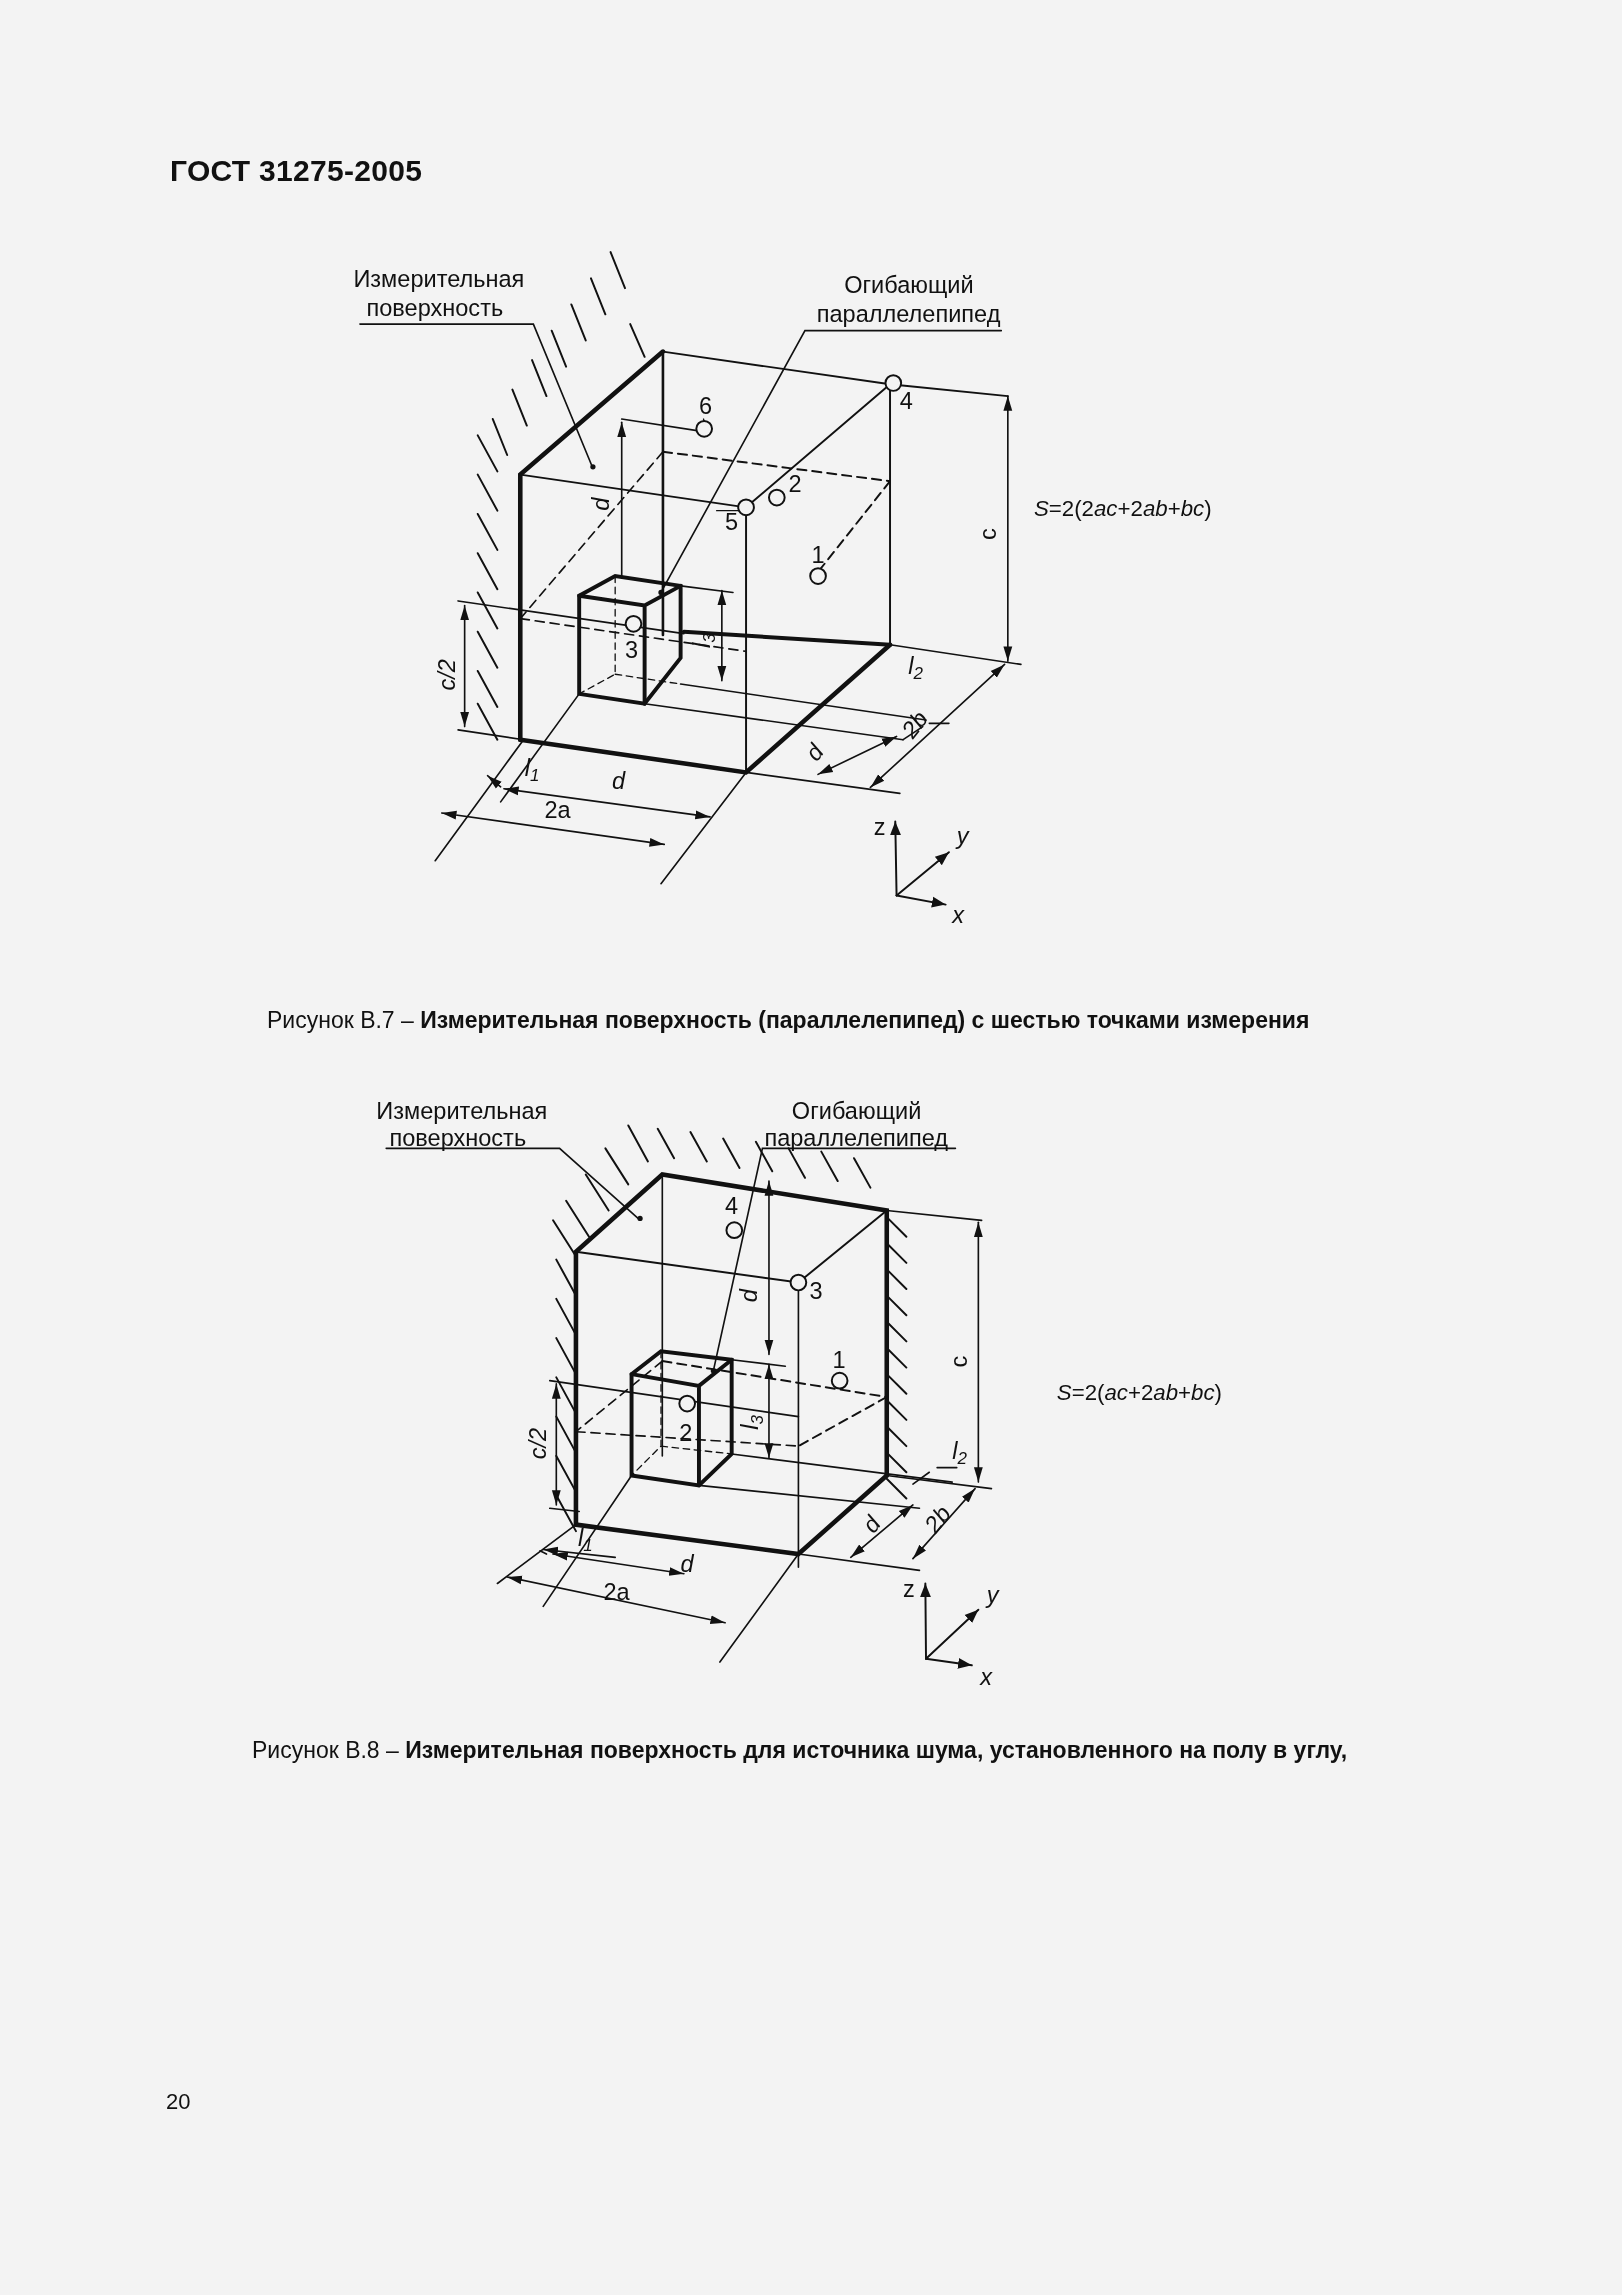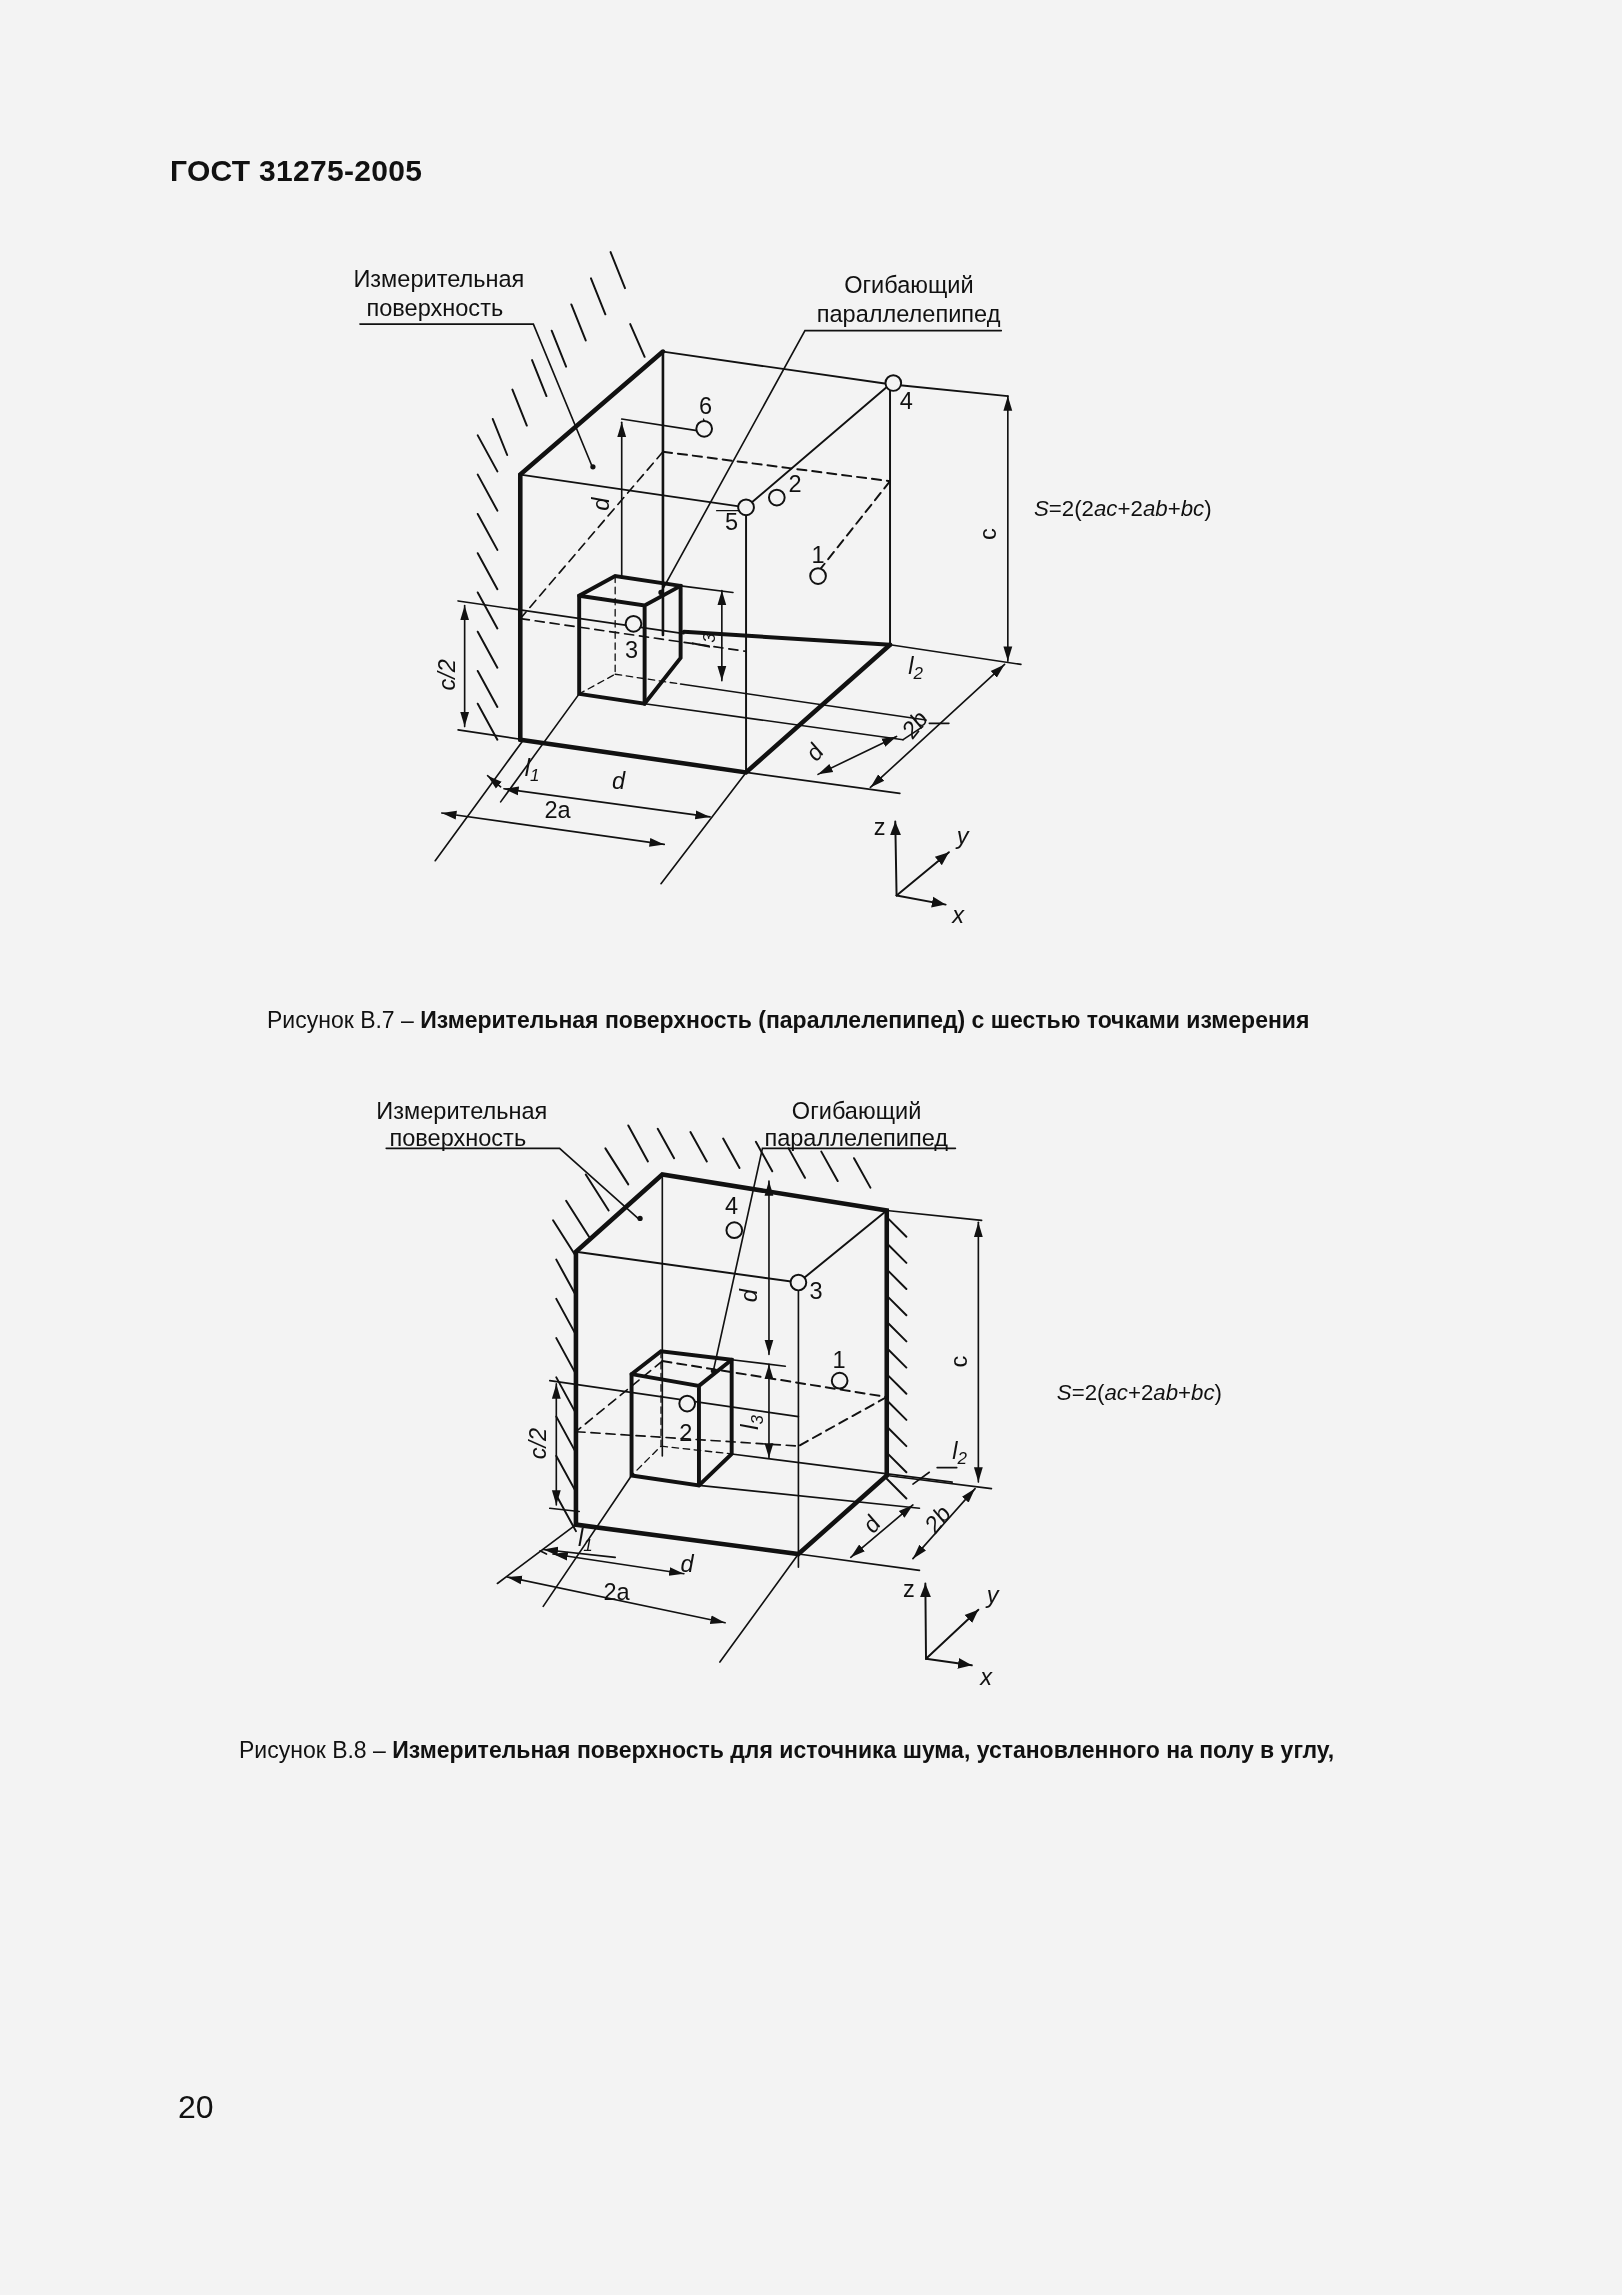--- a/index.html
+++ b/index.html
@@ -16,21 +16,21 @@
     font-weight: bold; font-size: 30px; letter-spacing: 0.3px; text-align: right;
   }
   .figure { position: absolute; left: 0; top: 0; }
   .caption {
     position: absolute; font-size: 23px; line-height: 29px; margin-top: 40px;
   }
   .caption .lead { font-weight: normal; }
   .caption .title { font-weight: bold; }
   .caption .line2 { font-weight: bold; display: block; }
   .page-number {
-    position: absolute; left: 178px; top: 2089px; font-size: 32px;
+    position: absolute; left: 166px; top: 2089px; font-size: 22px;
   }
   svg text { font-family: "Liberation Sans", sans-serif; fill: #111; }
   .lbl { font-size: 36px; }
   .it { font-style: italic; }
   .formula { font-size: 34px; }
 </style>
 </head>
 <body>
 
 <div class="header">ГОСТ 31275-2005</div>
@@ -246,18 +246,18 @@
   <text class="lbl it" x="1335" y="2345" transform="rotate(-52 1335 2345)">d</text>
   <text class="lbl it" x="883" y="2362"><tspan>l</tspan><tspan font-size="26" dy="8">1</tspan></text>
   <text class="lbl it" x="1040" y="2402">d</text>
   <text class="lbl" x="922" y="2445">2a</text>
   <text class="lbl" x="1380" y="2440">z</text>
   <text class="lbl it" x="1508" y="2450">y</text>
   <text class="lbl it" x="1498" y="2575">x</text>
   <text class="formula" x="1615" y="2140"><tspan class="it">S</tspan><tspan>=2(</tspan><tspan class="it">ac</tspan><tspan>+2</tspan><tspan class="it">ab</tspan><tspan>+</tspan><tspan class="it">bc</tspan><tspan>)</tspan></text>
 </svg>
 
-<div class="caption" style="left:239px; top:1696px;">
+<div class="caption" style="left:252px; top:1696px;">
   <span class="lead">Рисунок В.8 – </span><span class="title">Измерительная поверхность для источника шума, установленного на полу в углу,</span>
 </div>
 
 <div class="page-number">20</div>
 
 
 </body></html>

